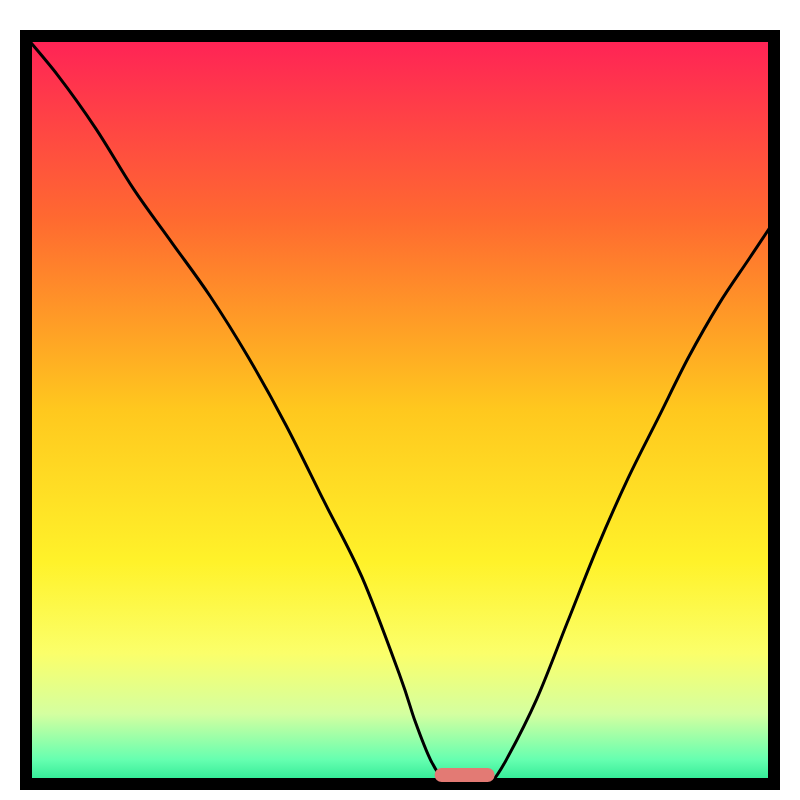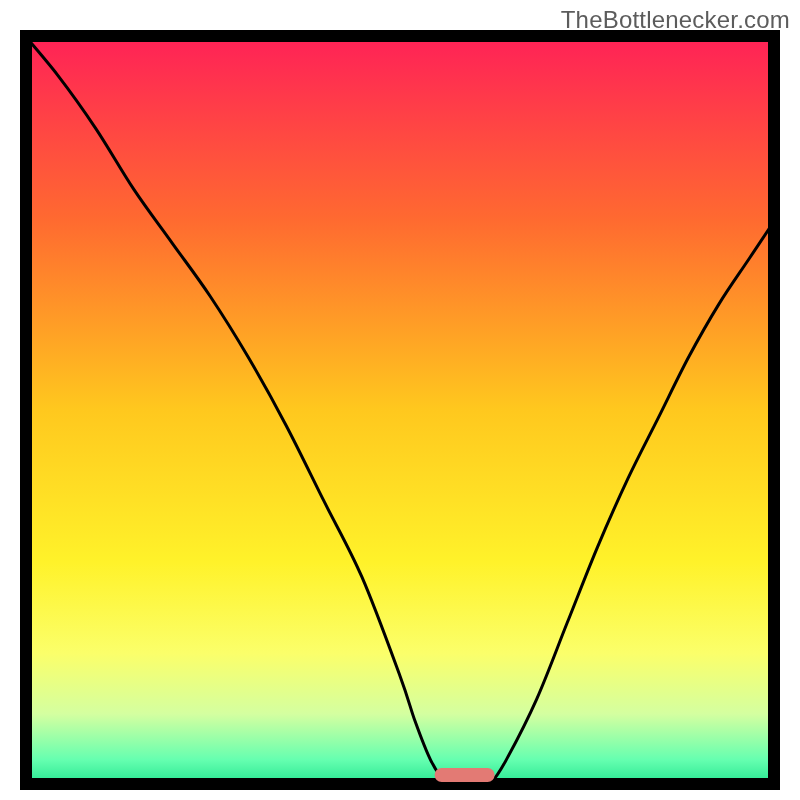--- a/index.html
+++ b/index.html
@@ -51,21 +51,20 @@
     background: #e37a74;
     border-radius: 10px;
     height: 14px;
     transform: translate(-50%, 0);
   }
 </style>
 </head>
 <body>
 
 <div class="container">
-  <div class="watermark">TheBottlenecker.com</div>
 
   <div class="plot-frame">
     <svg class="plot-bg" viewBox="0 0 760 760" preserveAspectRatio="none">
       <defs>
         <linearGradient id="bg-grad" x1="0" y1="0" x2="0" y2="1">
             <stop offset="0%" stop-color="#ff1f58"></stop>
             <stop offset="25%" stop-color="#ff6a30"></stop>
             <stop offset="50%" stop-color="#ffc81e"></stop>
             <stop offset="70%" stop-color="#fff22a"></stop>
             <stop offset="82%" stop-color="#fbff6a"></stop>

